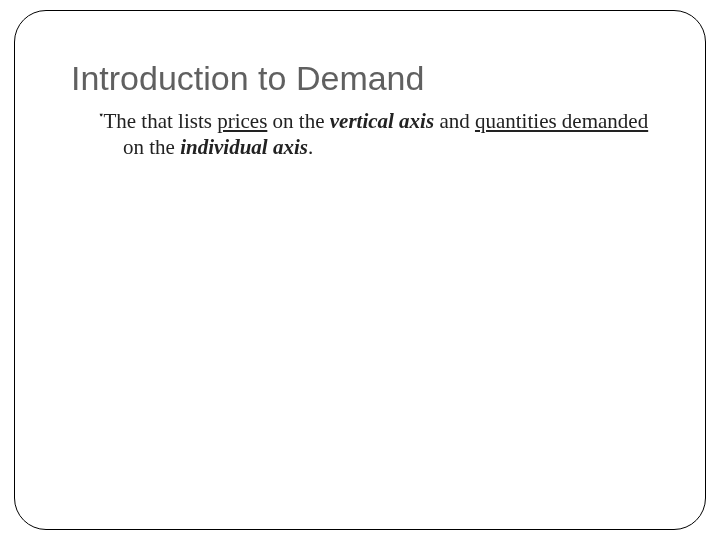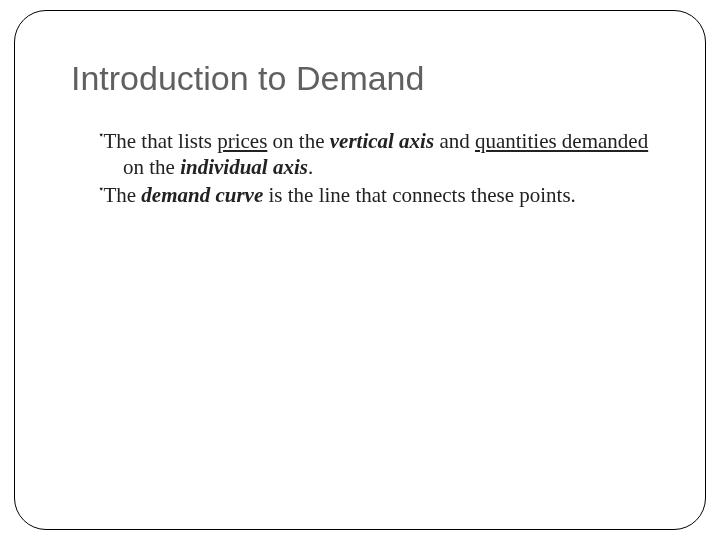--- a/index.html
+++ b/index.html
@@ -19,21 +19,21 @@
     bottom: 10px;
     border: 1.5px solid #000;
     border-radius: 32px;
     padding: 48px 56px 40px 56px;
   }
   .title {
     font-family: Arial, "Helvetica Neue", Helvetica, sans-serif;
     font-size: 34px;
     color: #606060;
     font-weight: 400;
-    margin-bottom: 30px;
+    margin-bottom: 10px;
   }
   .level1 {
     font-size: 23px;
     line-height: 1.25;
     padding-left: 24px;
     text-indent: -24px;
     margin-bottom: 24px;
   }
   .level2-group {
     padding-left: 28px;
@@ -60,19 +60,16 @@
   <h1 class="title">Introduction to Demand</h1>
 
 
   <div class="level2-group">
 
     <p class="level2">
       <span class="bullet">་</span><span>The that lists </span><span class="u">prices</span><span> on the </span><span class="b">vertical axis</span><span> and </span><span class="u">quantities demanded</span><span> on the </span><span class="b">individual axis</span><span>.</span>
     </p>
 
 
-    <p class="level2">
-      <span class="bullet">་</span><span>The </span><span class="b">demand curve</span><span> is the line that connects these points.</span>
-    </p>
 
   </div>
 
 </div>
 
 </body></html>

